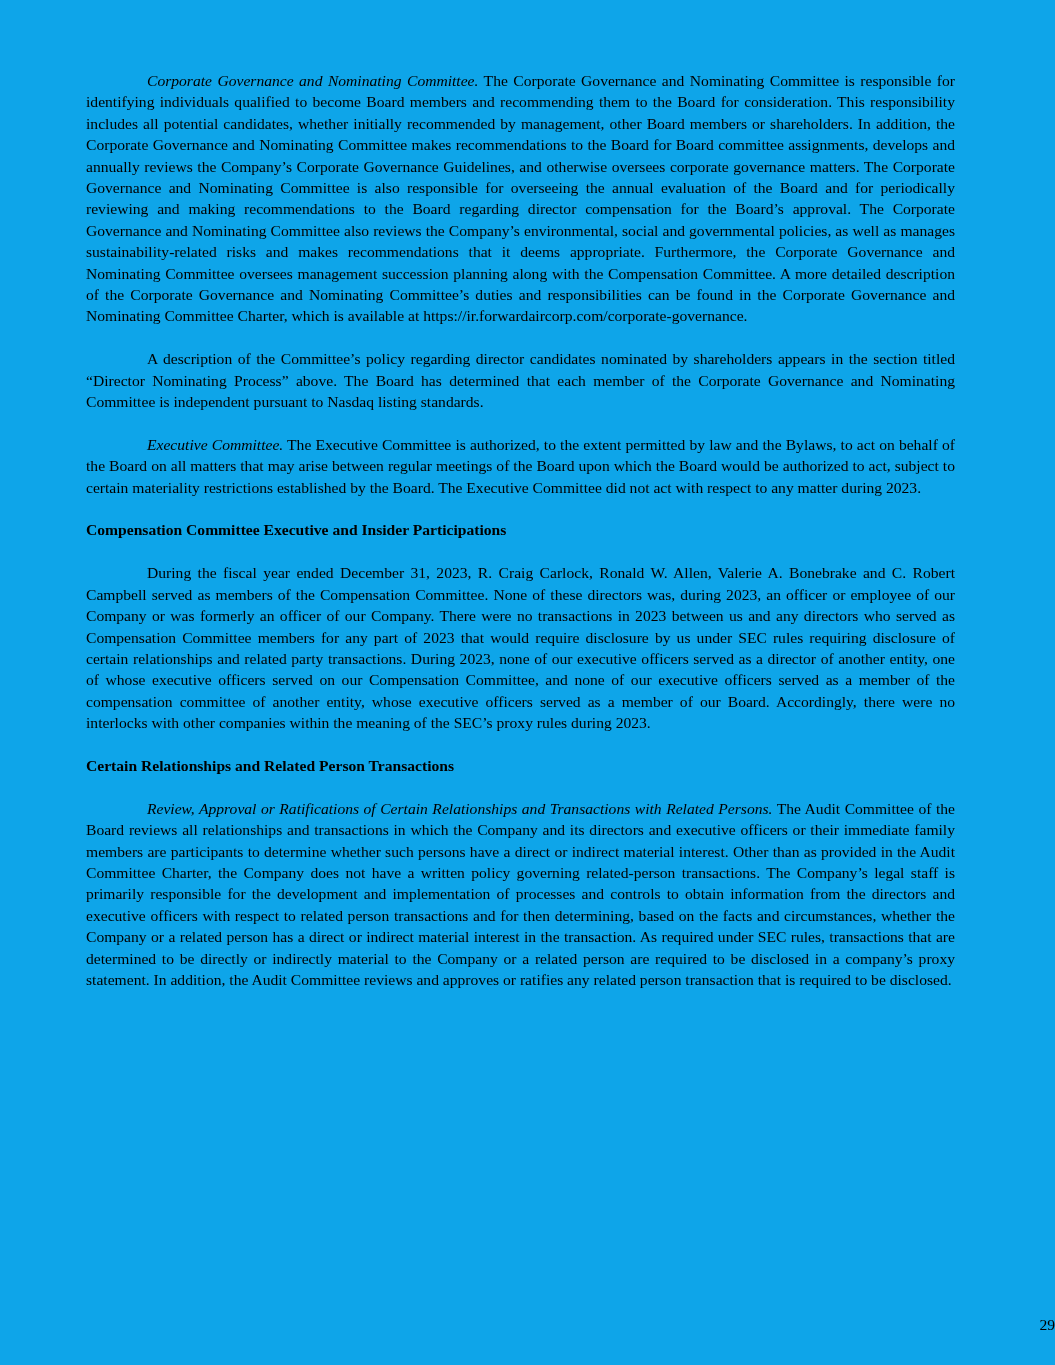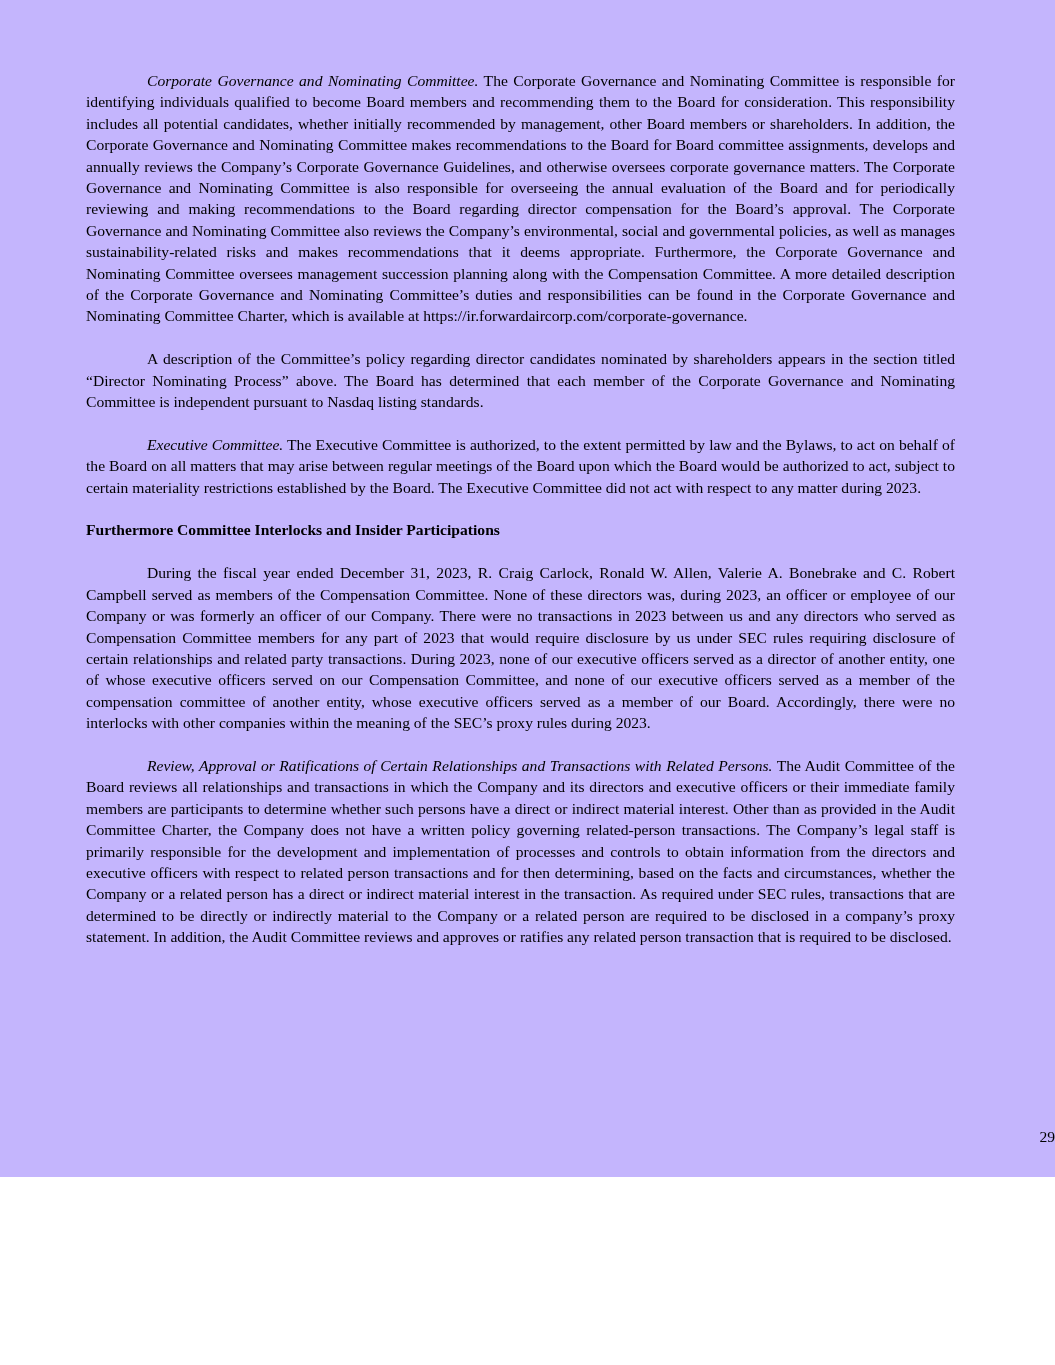--- a/index.html
+++ b/index.html
@@ -12,22 +12,22 @@
     height: 1365px;
     position: relative;
     font-family: "Liberation Serif", serif;
     color: #000000;
   }
   .page {
     position: absolute;
     top: 0;
     left: 0;
     width: 1055px;
-    height: 1177px;
-    background: #c4b5fd;
+    height: 1365px;
+    background: #0ea5e9;
     box-sizing: border-box;
     padding: 70px 100px 0 86px;
   }
   .para {
     margin: 0 0 21.4px 0;
     font-size: 15.6px;
     line-height: 21.4px;
     text-align: justify;
     text-indent: 61px;
   }
@@ -56,22 +56,23 @@
 <body>
 
 <div class="page">
 
   <p class="para"><span class="lead-italic">Corporate Governance and Nominating Committee.</span><span> The Corporate Governance and Nominating Committee is responsible for identifying individuals qualified to become Board members and recommending them to the Board for consideration. This responsibility includes all potential candidates, whether initially recommended by management, other Board members or shareholders. In addition, the Corporate Governance and Nominating Committee makes recommendations to the Board for Board committee assignments, develops and annually reviews the Company’s Corporate Governance Guidelines, and otherwise oversees corporate governance matters. The Corporate Governance and Nominating Committee is also responsible for overseeing the annual evaluation of the Board and for periodically reviewing and making recommendations to the Board regarding director compensation for the Board’s approval. The Corporate Governance and Nominating Committee also reviews the Company’s environmental, social and governmental policies, as well as manages sustainability-related risks and makes recommendations that it deems appropriate. Furthermore, the Corporate Governance and Nominating Committee oversees management succession planning along with the Compensation Committee. A more detailed description of the Corporate Governance and Nominating Committee’s duties and responsibilities can be found in the Corporate Governance and Nominating Committee Charter, which is available at https://ir.forwardaircorp.com/corporate-governance.</span></p>
 
   <p class="para"><span>A description of the Committee’s policy regarding director candidates nominated by shareholders appears in the section titled “Director Nominating Process” above. The Board has determined that each member of the Corporate Governance and Nominating Committee is independent pursuant to Nasdaq listing standards.</span></p>
 
   <p class="para"><span class="lead-italic">Executive Committee.</span><span> The Executive Committee is authorized, to the extent permitted by law and the Bylaws, to act on behalf of the Board on all matters that may arise between regular meetings of the Board upon which the Board would be authorized to act, subject to certain materiality restrictions established by the Board. The Executive Committee did not act with respect to any matter during 2023.</span></p>
 
-  <h3 class="heading">Furthermore Committee Interlocks and Insider Participations</h3>
+  <h3 class="heading">Compensation Committee Executive and Insider Participations</h3>
 
   <p class="para"><span>During the fiscal year ended December 31, 2023, R. Craig Carlock, Ronald W. Allen, Valerie A. Bonebrake and C. Robert Campbell served as members of the Compensation Committee. None of these directors was, during 2023, an officer or employee of our Company or was formerly an officer of our Company. There were no transactions in 2023 between us and any directors who served as Compensation Committee members for any part of 2023 that would require disclosure by us under SEC rules requiring disclosure of certain relationships and related party transactions. During 2023, none of our executive officers served as a director of another entity, one of whose executive officers served on our Compensation Committee, and none of our executive officers served as a member of the compensation committee of another entity, whose executive officers served as a member of our Board. Accordingly, there were no interlocks with other companies within the meaning of the SEC’s proxy rules during 2023.</span></p>
 
+  <h3 class="heading">Certain Relationships and Related Person Transactions</h3>
 
   <p class="para"><span class="lead-italic">Review, Approval or Ratifications of Certain Relationships and Transactions with Related Persons.</span><span> The Audit Committee of the Board reviews all relationships and transactions in which the Company and its directors and executive officers or their immediate family members are participants to determine whether such persons have a direct or indirect material interest. Other than as provided in the Audit Committee Charter, the Company does not have a written policy governing related-person transactions. The Company’s legal staff is primarily responsible for the development and implementation of processes and controls to obtain information from the directors and executive officers with respect to related person transactions and for then determining, based on the facts and circumstances, whether the Company or a related person has a direct or indirect material interest in the transaction. As required under SEC rules, transactions that are determined to be directly or indirectly material to the Company or a related person are required to be disclosed in a company’s proxy statement. In addition, the Audit Committee reviews and approves or ratifies any related person transaction that is required to be disclosed.</span></p>
 
   <div class="page-number">29</div>
 
 </div>
 
 </body></html>

